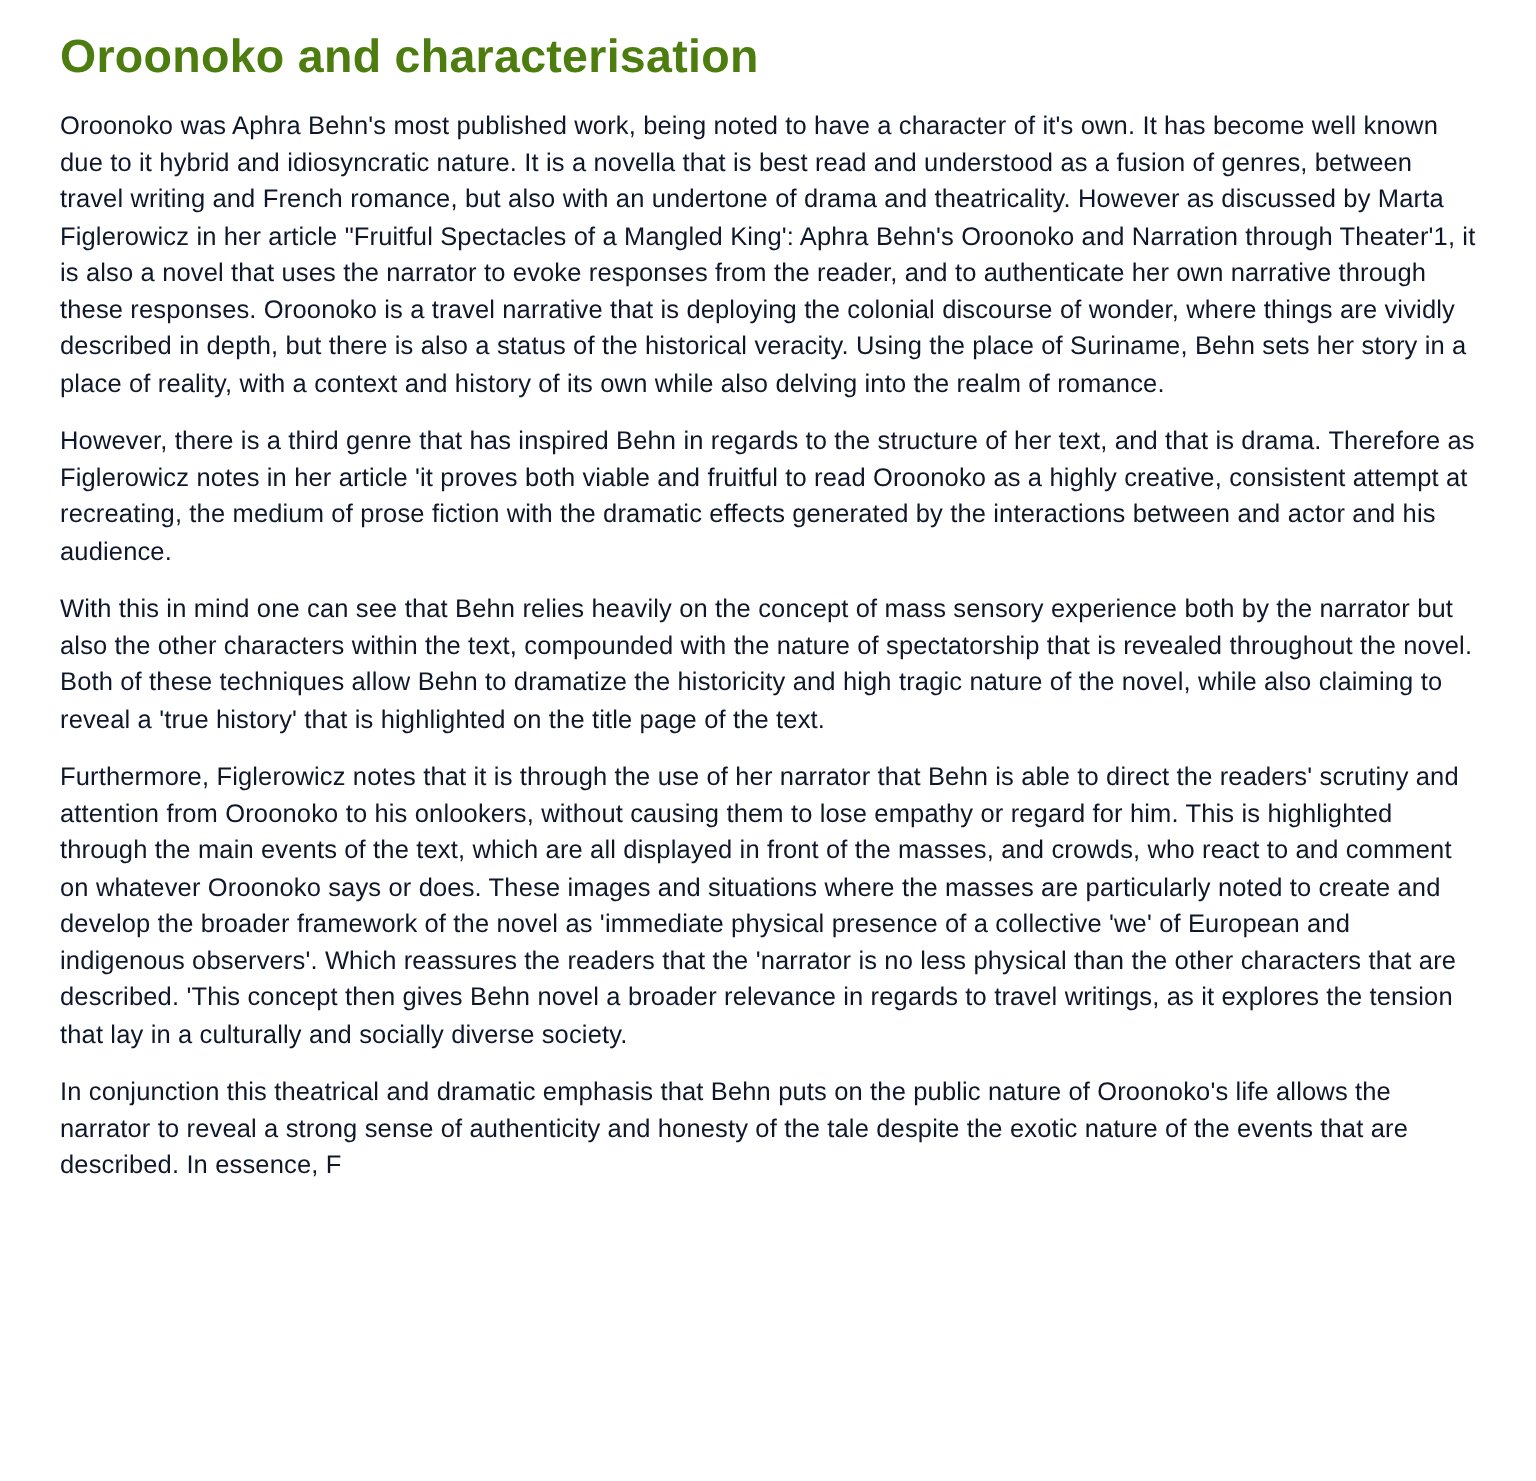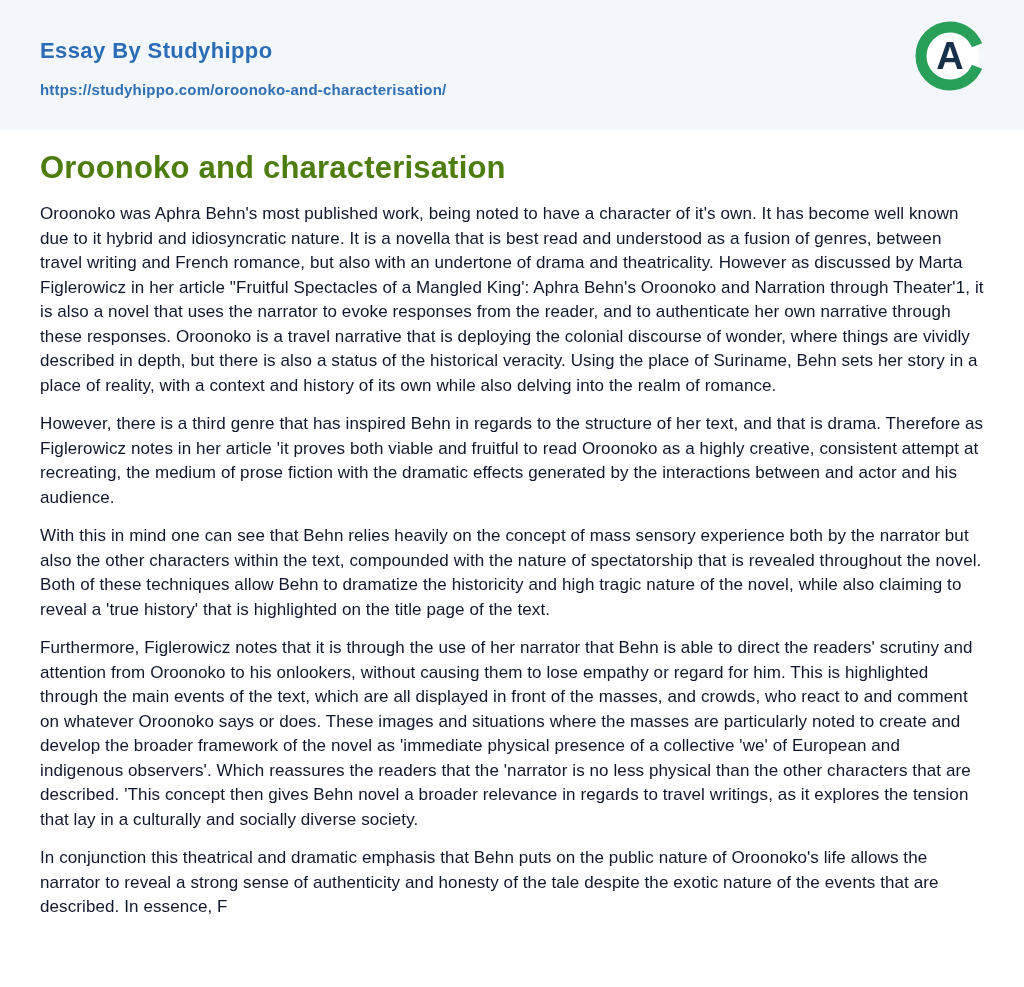--- a/index.html
+++ b/index.html
@@ -58,33 +58,20 @@
     color: #0f172a;
     letter-spacing: 0.1px;
     margin-bottom: 14px;
   }
 </style>
 </head>
 <body>
 
 <div class="page">
 
-  <header class="site-header">
-    <div>
-      <div class="brand">Essay By Studyhippo</div>
-      <a class="article-url" href="#">https://studyhippo.com/oroonoko-and-characterisation/</a>
-    </div>
-
-    <div class="logo-wrap">
-      <svg width="72" height="72" viewBox="0 0 72 72" aria-hidden="true">
-        <circle cx="36" cy="36" r="29" fill="#ffffff" stroke="#28a05a" stroke-width="11" stroke-dasharray="160 22.2" stroke-dashoffset="-11"></circle>
-        <text x="36" y="49" text-anchor="middle" font-size="38" font-weight="bold" fill="#173049" font-family="Liberation Sans, sans-serif">A</text>
-      </svg>
-    </div>
-  </header>
 
   <main class="content">
     <h1 class="page-title">Oroonoko and characterisation</h1>
 
     <p>Oroonoko was Aphra Behn's most published work, being noted to have a character of it's own. It has become well known due to it hybrid and idiosyncratic nature. It is a novella that is best read and understood as a fusion of genres, between travel writing and French romance, but also with an undertone of drama and theatricality. However as discussed by Marta Figlerowicz in her article "Fruitful Spectacles of a Mangled King': Aphra Behn's Oroonoko and Narration through Theater'1, it is also a novel that uses the narrator to evoke responses from the reader, and to authenticate her own narrative through these responses. Oroonoko is a travel narrative that is deploying the colonial discourse of wonder, where things are vividly described in depth, but there is also a status of the historical veracity. Using the place of Suriname, Behn sets her story in a place of reality, with a context and history of its own while also delving into the realm of romance.</p>
     <p>However, there is a third genre that has inspired Behn in regards to the structure of her text, and that is drama. Therefore as Figlerowicz notes in her article 'it proves both viable and fruitful to read Oroonoko as a highly creative, consistent attempt at recreating, the medium of prose fiction with the dramatic effects generated by the interactions between and actor and his audience.</p>
     <p>With this in mind one can see that Behn relies heavily on the concept of mass sensory experience both by the narrator but also the other characters within the text, compounded with the nature of spectatorship that is revealed throughout the novel. Both of these techniques allow Behn to dramatize the historicity and high tragic nature of the novel, while also claiming to reveal a 'true history' that is highlighted on the title page of the text.</p>
     <p>Furthermore, Figlerowicz notes that it is through the use of her narrator that Behn is able to direct the readers' scrutiny and attention from Oroonoko to his onlookers, without causing them to lose empathy or regard for him. This is highlighted through the main events of the text, which are all displayed in front of the masses, and crowds, who react to and comment on whatever Oroonoko says or does. These images and situations where the masses are particularly noted to create and develop the broader framework of the novel as 'immediate physical presence of a collective 'we' of European and indigenous observers'. Which reassures the readers that the 'narrator is no less physical than the other characters that are described. 'This concept then gives Behn novel a broader relevance in regards to travel writings, as it explores the tension that lay in a culturally and socially diverse society.</p>
     <p>In conjunction this theatrical and dramatic emphasis that Behn puts on the public nature of Oroonoko's life allows the narrator to reveal a strong sense of authenticity and honesty of the tale despite the exotic nature of the events that are described. In essence, F</p>
   </main>

